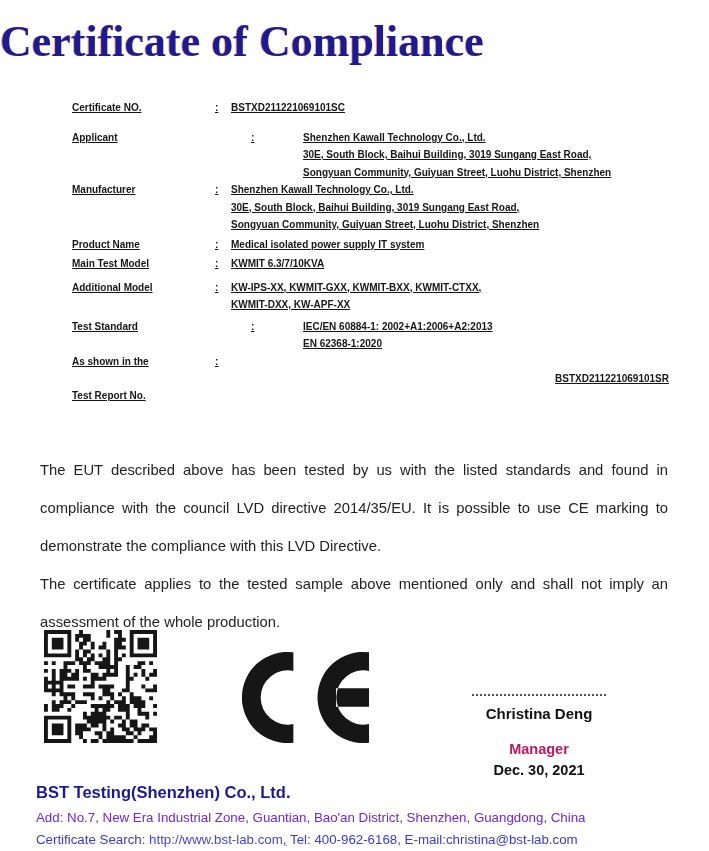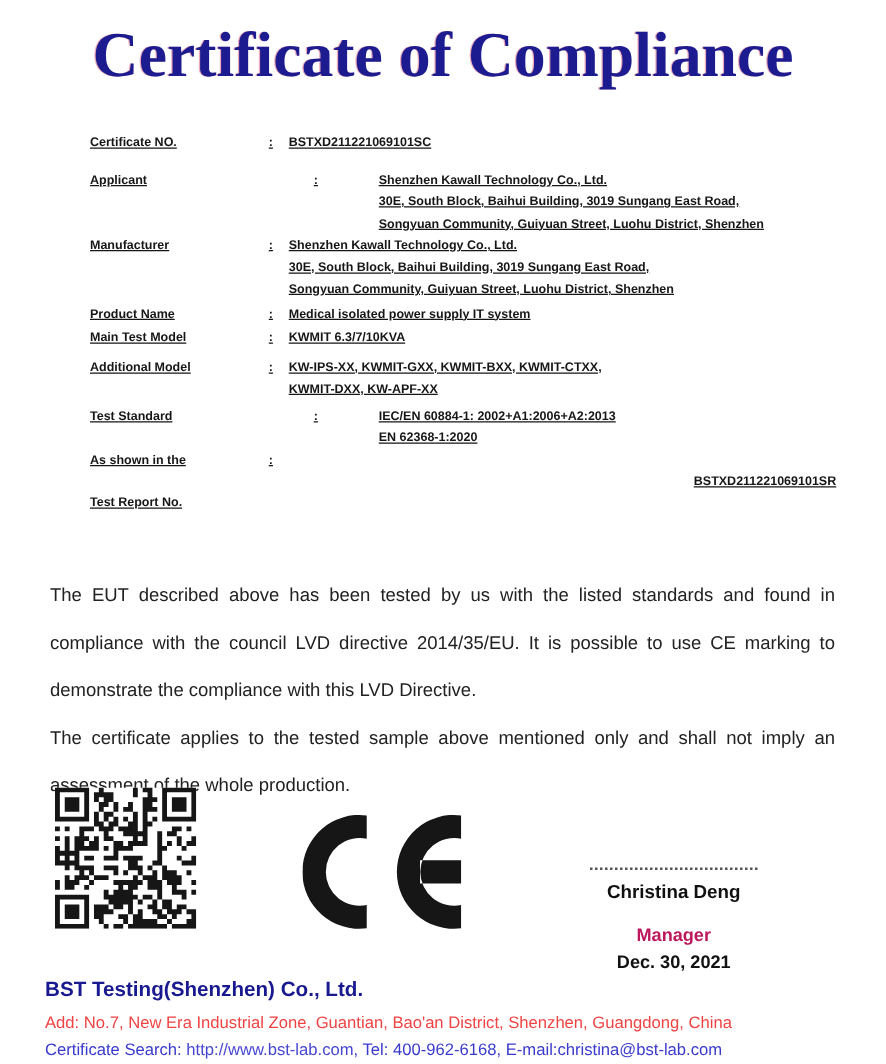--- a/index.html
+++ b/index.html
@@ -2,22 +2,22 @@
 <html><head>
 <meta charset="utf-8">
 <style>
   * { margin:0; padding:0; box-sizing:border-box; }
   html, body { background:#ffffff; }
   body {
     width:709px; height:851px; position:relative; overflow:hidden;
     font-family:"Liberation Sans", sans-serif; color:#1a1a1a;
   }
   .title {
-    margin-top:16px; text-align:center;
-    font-family:"Liberation Serif", serif; font-weight:bold; font-size:51px;
+    margin-top:16px; 
+    font-family:"Liberation Serif", serif; font-weight:bold; font-size:44px;
     color:#1c1c90; text-shadow:-1px 0 0 rgba(205,30,70,.38);
   }
   .fields { margin:32px 40px 0 72px; }
   .frow {
     display:grid; grid-template-columns:143px 16px 1fr;
     font-size:10px; font-weight:bold; line-height:17.5px; color:#161616;
     margin-bottom:2px;
     text-decoration:underline;
   }
   .fvalue { white-space:pre-line; }
@@ -36,21 +36,21 @@
   .qr svg { width:113px; height:113px; display:block; }
   .ce { position:absolute; left:242px; top:21px; width:127px; height:97px; }
   .ce svg { width:127px; height:97px; display:block; }
   .signature { position:absolute; left:459px; top:62px; width:160px; text-align:center; }
   .sig-line { width:134px; margin:0 auto; border-bottom:2px dotted #555; height:6px; }
   .sig-name { margin-top:9px; font-size:15px; font-weight:bold; color:#111; }
   .sig-role { margin-top:19px; font-size:14.5px; font-weight:bold; color:#be185d; }
   .sig-date { margin-top:5px; font-size:14.5px; font-weight:bold; color:#111; }
   .footer { position:absolute; left:36px; top:783px; width:650px; }
   .f-company { font-size:16.5px; font-weight:bold; color:#1a1a90; }
-  .f-address { margin-top:8px; font-size:13.3px; color:#ef4444; }
+  .f-address { margin-top:8px; font-size:13.3px; color:#6d28d9; }
   .f-search { margin-top:7px; font-size:13.3px; color:#3a3acc; }
   .f-search a { color:#4646d2; text-decoration:none; }
   .u-comma { text-decoration:underline; }
 </style>
 </head>
 <body>
 
 <h1 class="title">Certificate of Compliance</h1>
 
 <div class="fields">

